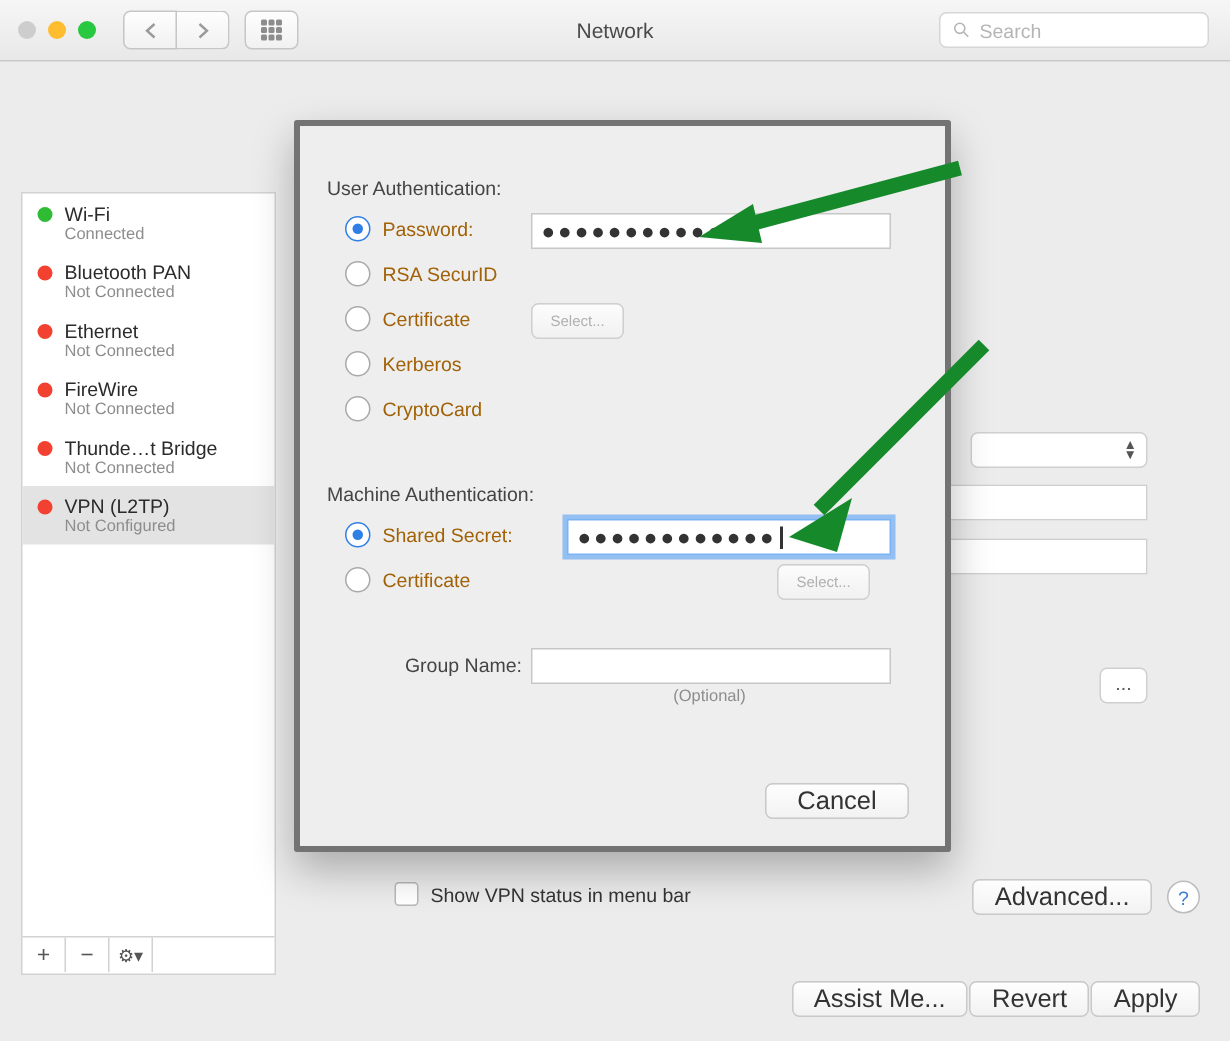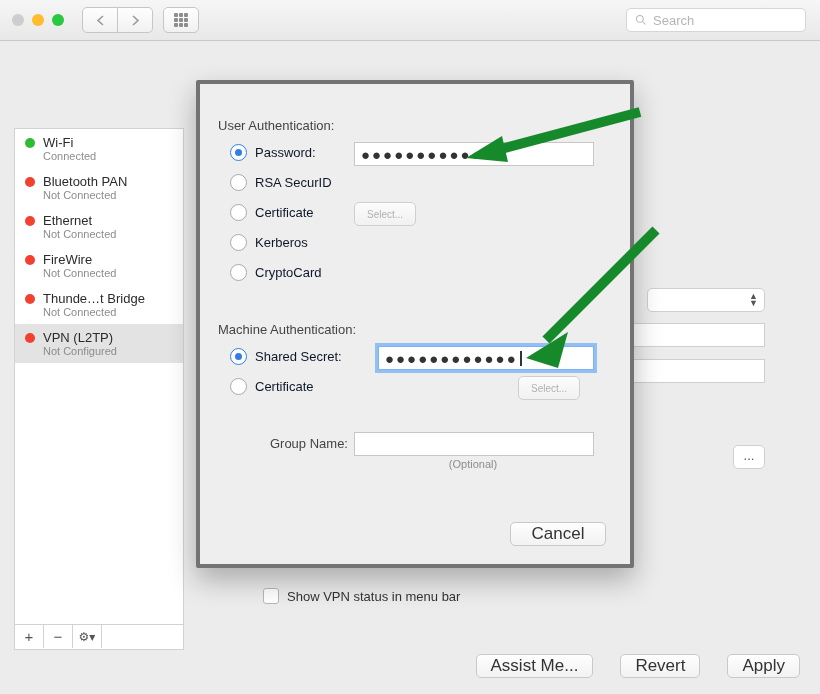--- a/index.html
+++ b/index.html
@@ -37,28 +37,28 @@
 .dropdown-bg{position:absolute;right:35px;top:188px;width:110px;height:22px;border:1px solid #cfcfcf;border-radius:5px;background:#fff;display:flex;align-items:center;justify-content:flex-end;padding-right:6px}
 .chev{font-size:9px;line-height:7px;color:#555}
 .input-bg{position:absolute;right:35px;top:223px;width:220px;height:22px;border:1px solid #cfcfcf;background:#fff}
 .input-bg2{position:absolute;right:35px;top:259px;width:220px;height:22px;border:1px solid #cfcfcf;background:#fff}
 .ellips{position:absolute;right:35px;top:345px;width:30px;height:22px;border:1px solid #cfcfcf;border-radius:5px;background:#fff;text-align:center;line-height:20px;color:#555}
 .checkbox-row{position:absolute;left:263px;bottom:90px;display:flex;align-items:center;gap:8px}
 .cbox{width:14px;height:14px;border:1px solid #b8b8b8;border-radius:3px;background:#fff}
 .advrow{position:absolute;right:20px;bottom:84px;display:flex;align-items:center;gap:10px}
 .btn{height:22px;padding:0 14px;border:1px solid #c9c9c9;border-radius:5px;background:linear-gradient(#fefefe,#f2f2f2);font-size:17px;color:#333;display:flex;align-items:center;justify-content:center}
 .help{width:20px;height:20px;border:1px solid #bcbcbc;border-radius:50%;color:#3a7fd5;display:flex;align-items:center;justify-content:center;font-size:13px;background:#fff}
-.bottombar{position:absolute;left:0;right:0;bottom:0;height:56px;display:flex;justify-content:flex-end;align-items:center;gap:27px;padding-right:20px}
+.bottombar{position:absolute;left:0;right:0;bottom:0;height:56px;display:flex;justify-content:flex-end;align-items:center;gap:1px;padding-right:20px}
 .sheet{position:absolute;left:196px;top:40px;width:430px;height:480px;background:#eeeeee;border:4px solid #737373;box-shadow:0 12px 28px rgba(0,0,0,.28);border-radius:2px}
 .section-label{position:absolute;font-size:13px;color:#444}
 .radio-row{position:absolute;display:flex;align-items:center;gap:8px}
 .radio{width:15px;height:15px;border:1px solid #a9a9a9;border-radius:50%;background:#fff;display:flex;align-items:center;justify-content:center;flex-shrink:0}
 .radio.selected{border-color:#2f7fe6}
 .radio.selected::after{content:"";width:7px;height:7px;border-radius:50%;background:#2f7fe6}
-.rlabel{font-size:13px;color:#0f172a}
+.rlabel{font-size:13px;color:#a16207}
 .pwfield{height:22px;border:1px solid #c7c7c7;background:#fff;display:flex;align-items:center;padding:0 6px;font-size:15px;letter-spacing:2px;color:#333}
 .pwfield.focus{box-shadow:0 0 0 3px rgba(88,160,247,.6);border-color:#7bb4f5}
 .mini-btn{height:22px;padding:0 12px;border:1px solid #cfcfcf;border-radius:5px;background:linear-gradient(#fcfcfc,#f1f1f1);color:#b0b0b0;font-size:10px;display:flex;align-items:center}
 .sheet-buttons{position:absolute;bottom:18px;right:24px;display:flex;gap:14px}
 .btn.primary{background:linear-gradient(#5aa3f8,#1f7ff0);border-color:#1f6fd8;color:#fff;min-width:66px;justify-content:center}
 .btn.normal{min-width:66px;justify-content:center}
 .opt{font-size:11px;color:#8d8d8d;text-align:center}
 .arrow{position:absolute;pointer-events:none}
 .caret{position:absolute;width:2px;height:15px;background:#333}
 </style>
@@ -91,20 +91,21 @@
           <span></span>
           <span></span>
           <span></span>
           <span></span>
           <span></span>
           <span></span>
           <span></span>
           <span></span>
         </div>
     </div>
+    <div class="title">Network</div>
     <div class="searchbox">
       <svg class="mag" viewBox="0 0 16 16">
           <circle cx="6.5" cy="6.5" r="4.5" fill="none" stroke="#b5b5b5" stroke-width="1.4"></circle>
           <line x1="10" y1="10" x2="14" y2="14" stroke="#b5b5b5" stroke-width="1.4"></line>
         </svg>
       <span>Search</span>
     </div>
   </div>
 
   <div class="content">
@@ -171,20 +172,24 @@
           </div>
       </div>
       <div class="input-bg"></div>
       <div class="input-bg2"></div>
       <div class="ellips">...</div>
     </div>
 
     <div class="checkbox-row">
       <div class="cbox"></div>
       <span>Show VPN status in menu bar</span>
+    </div>
+    <div class="advrow">
+      <div class="btn">Advanced...</div>
+      <div class="help">?</div>
     </div>
 
     <div class="sheet">
       <div class="section-label" style="left:18px;top:34px">User Authentication:</div>
 
       <div class="radio-row" style="left:30px;top:60px">
         <div class="radio selected"></div>
         <span class="rlabel">Password:</span>
       </div>
       <div class="pwfield" style="position:absolute;left:154px;top:58px;width:226px">

